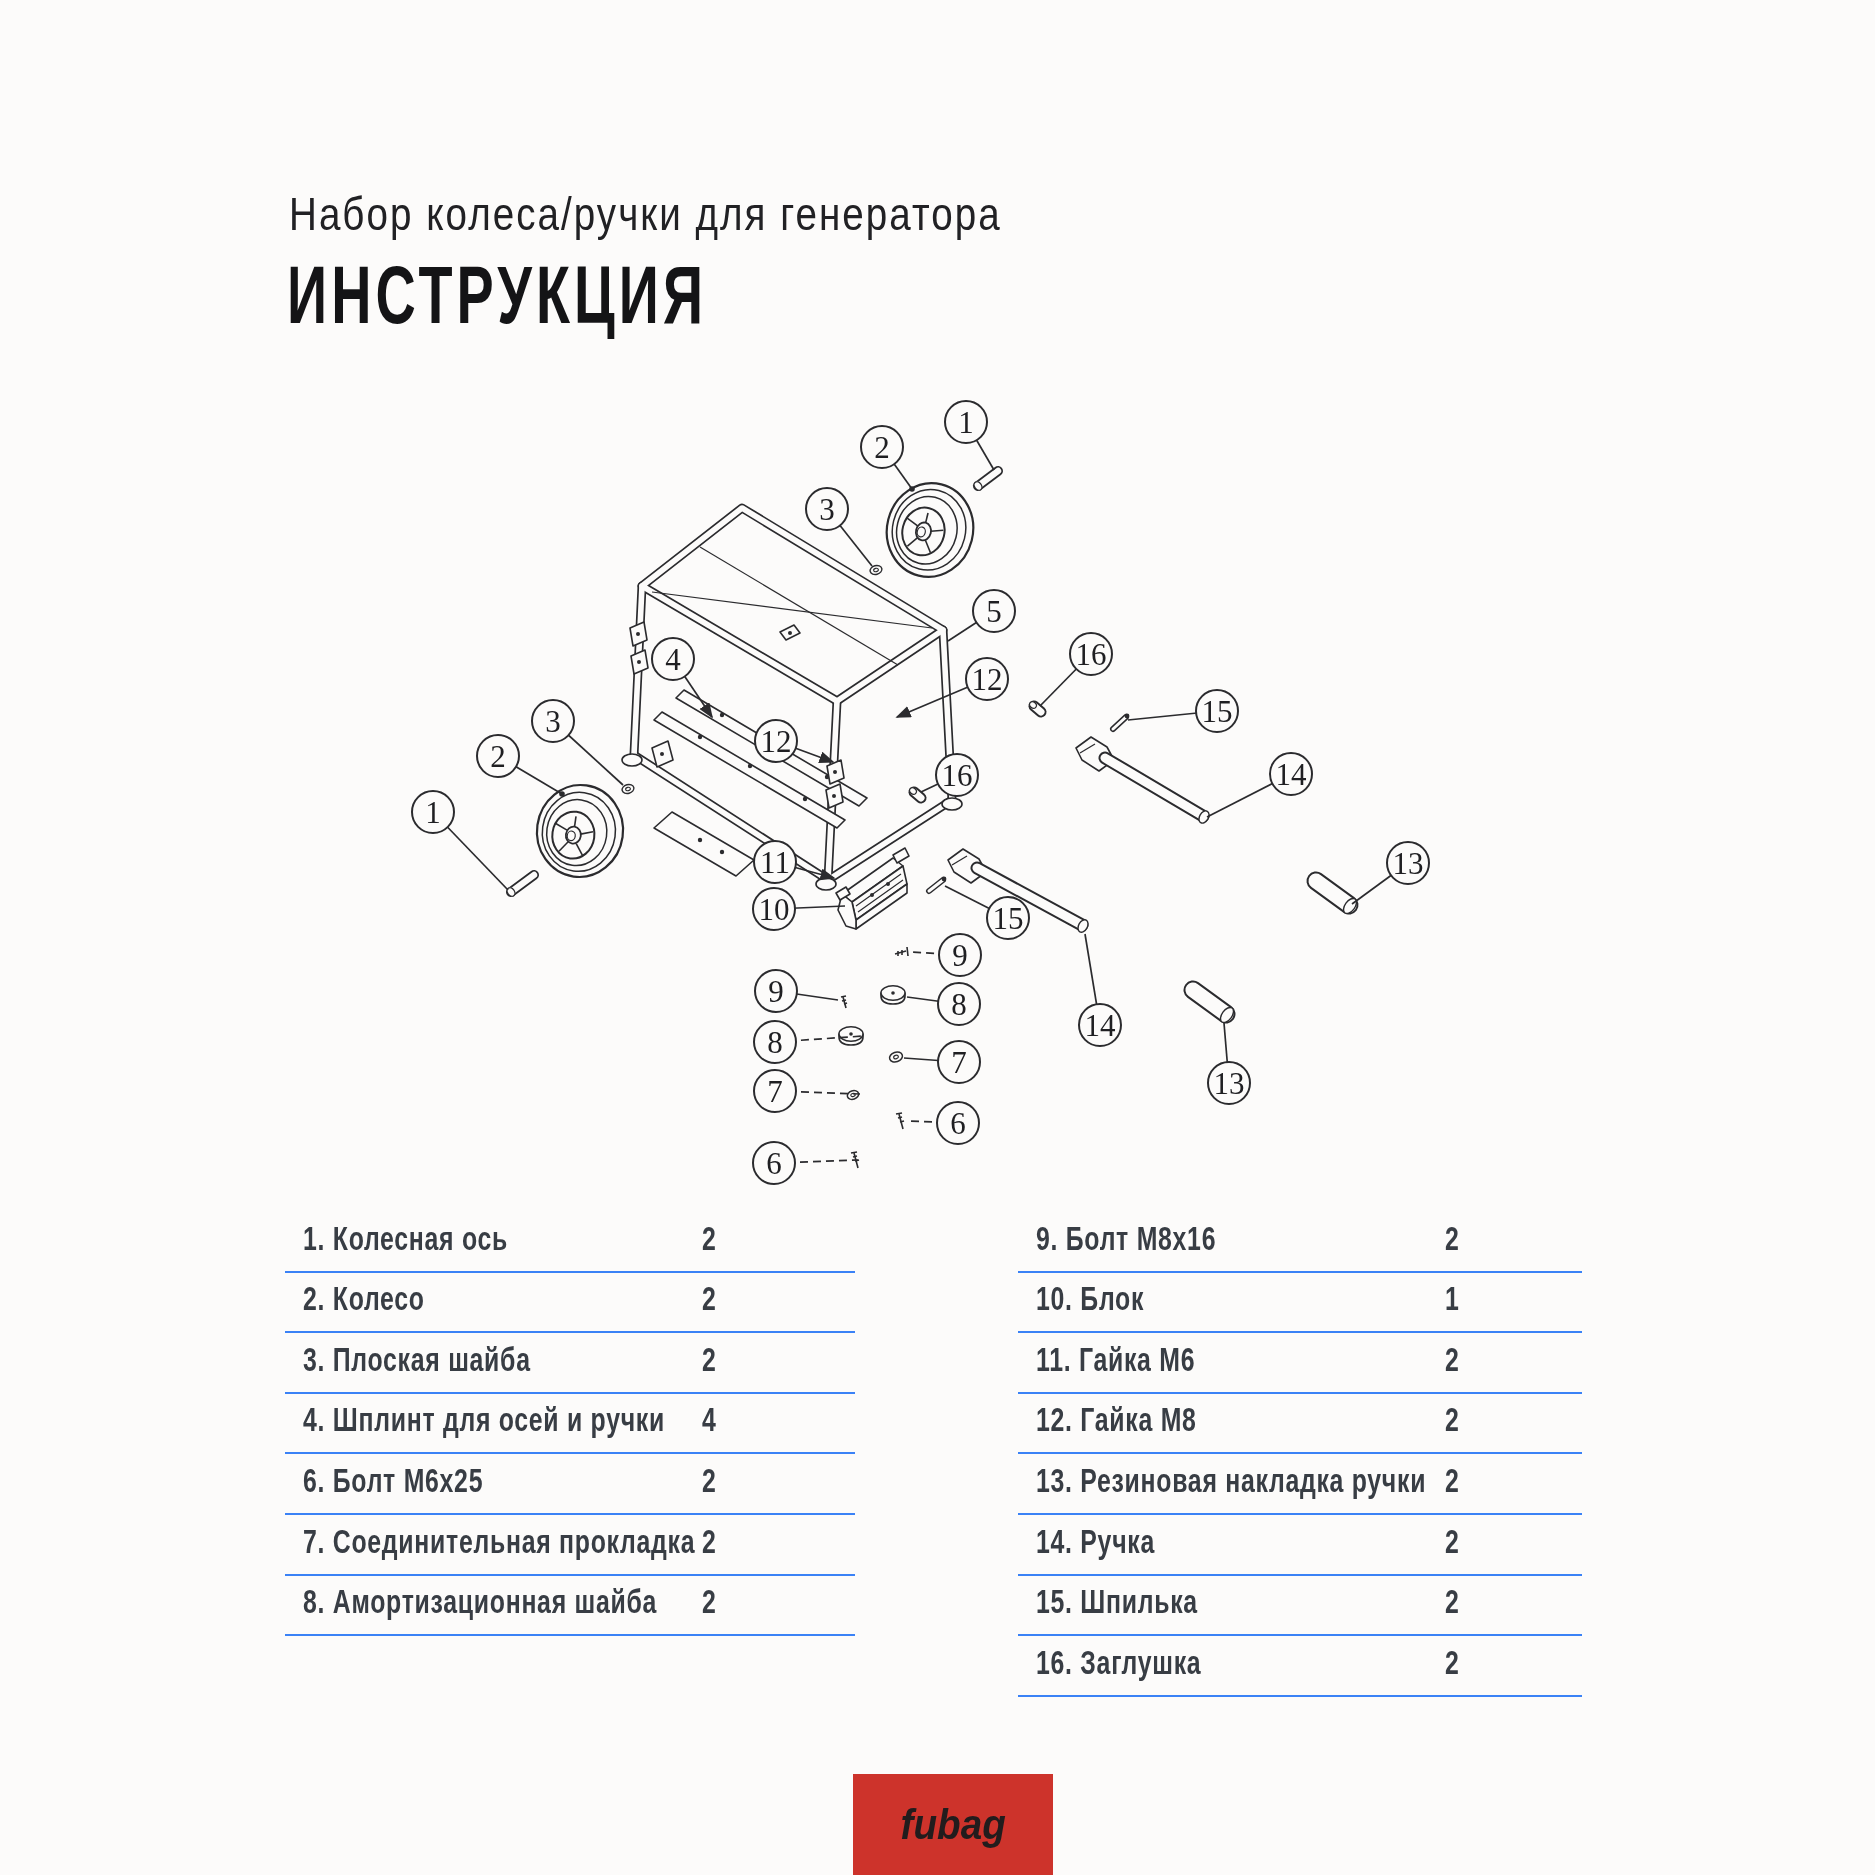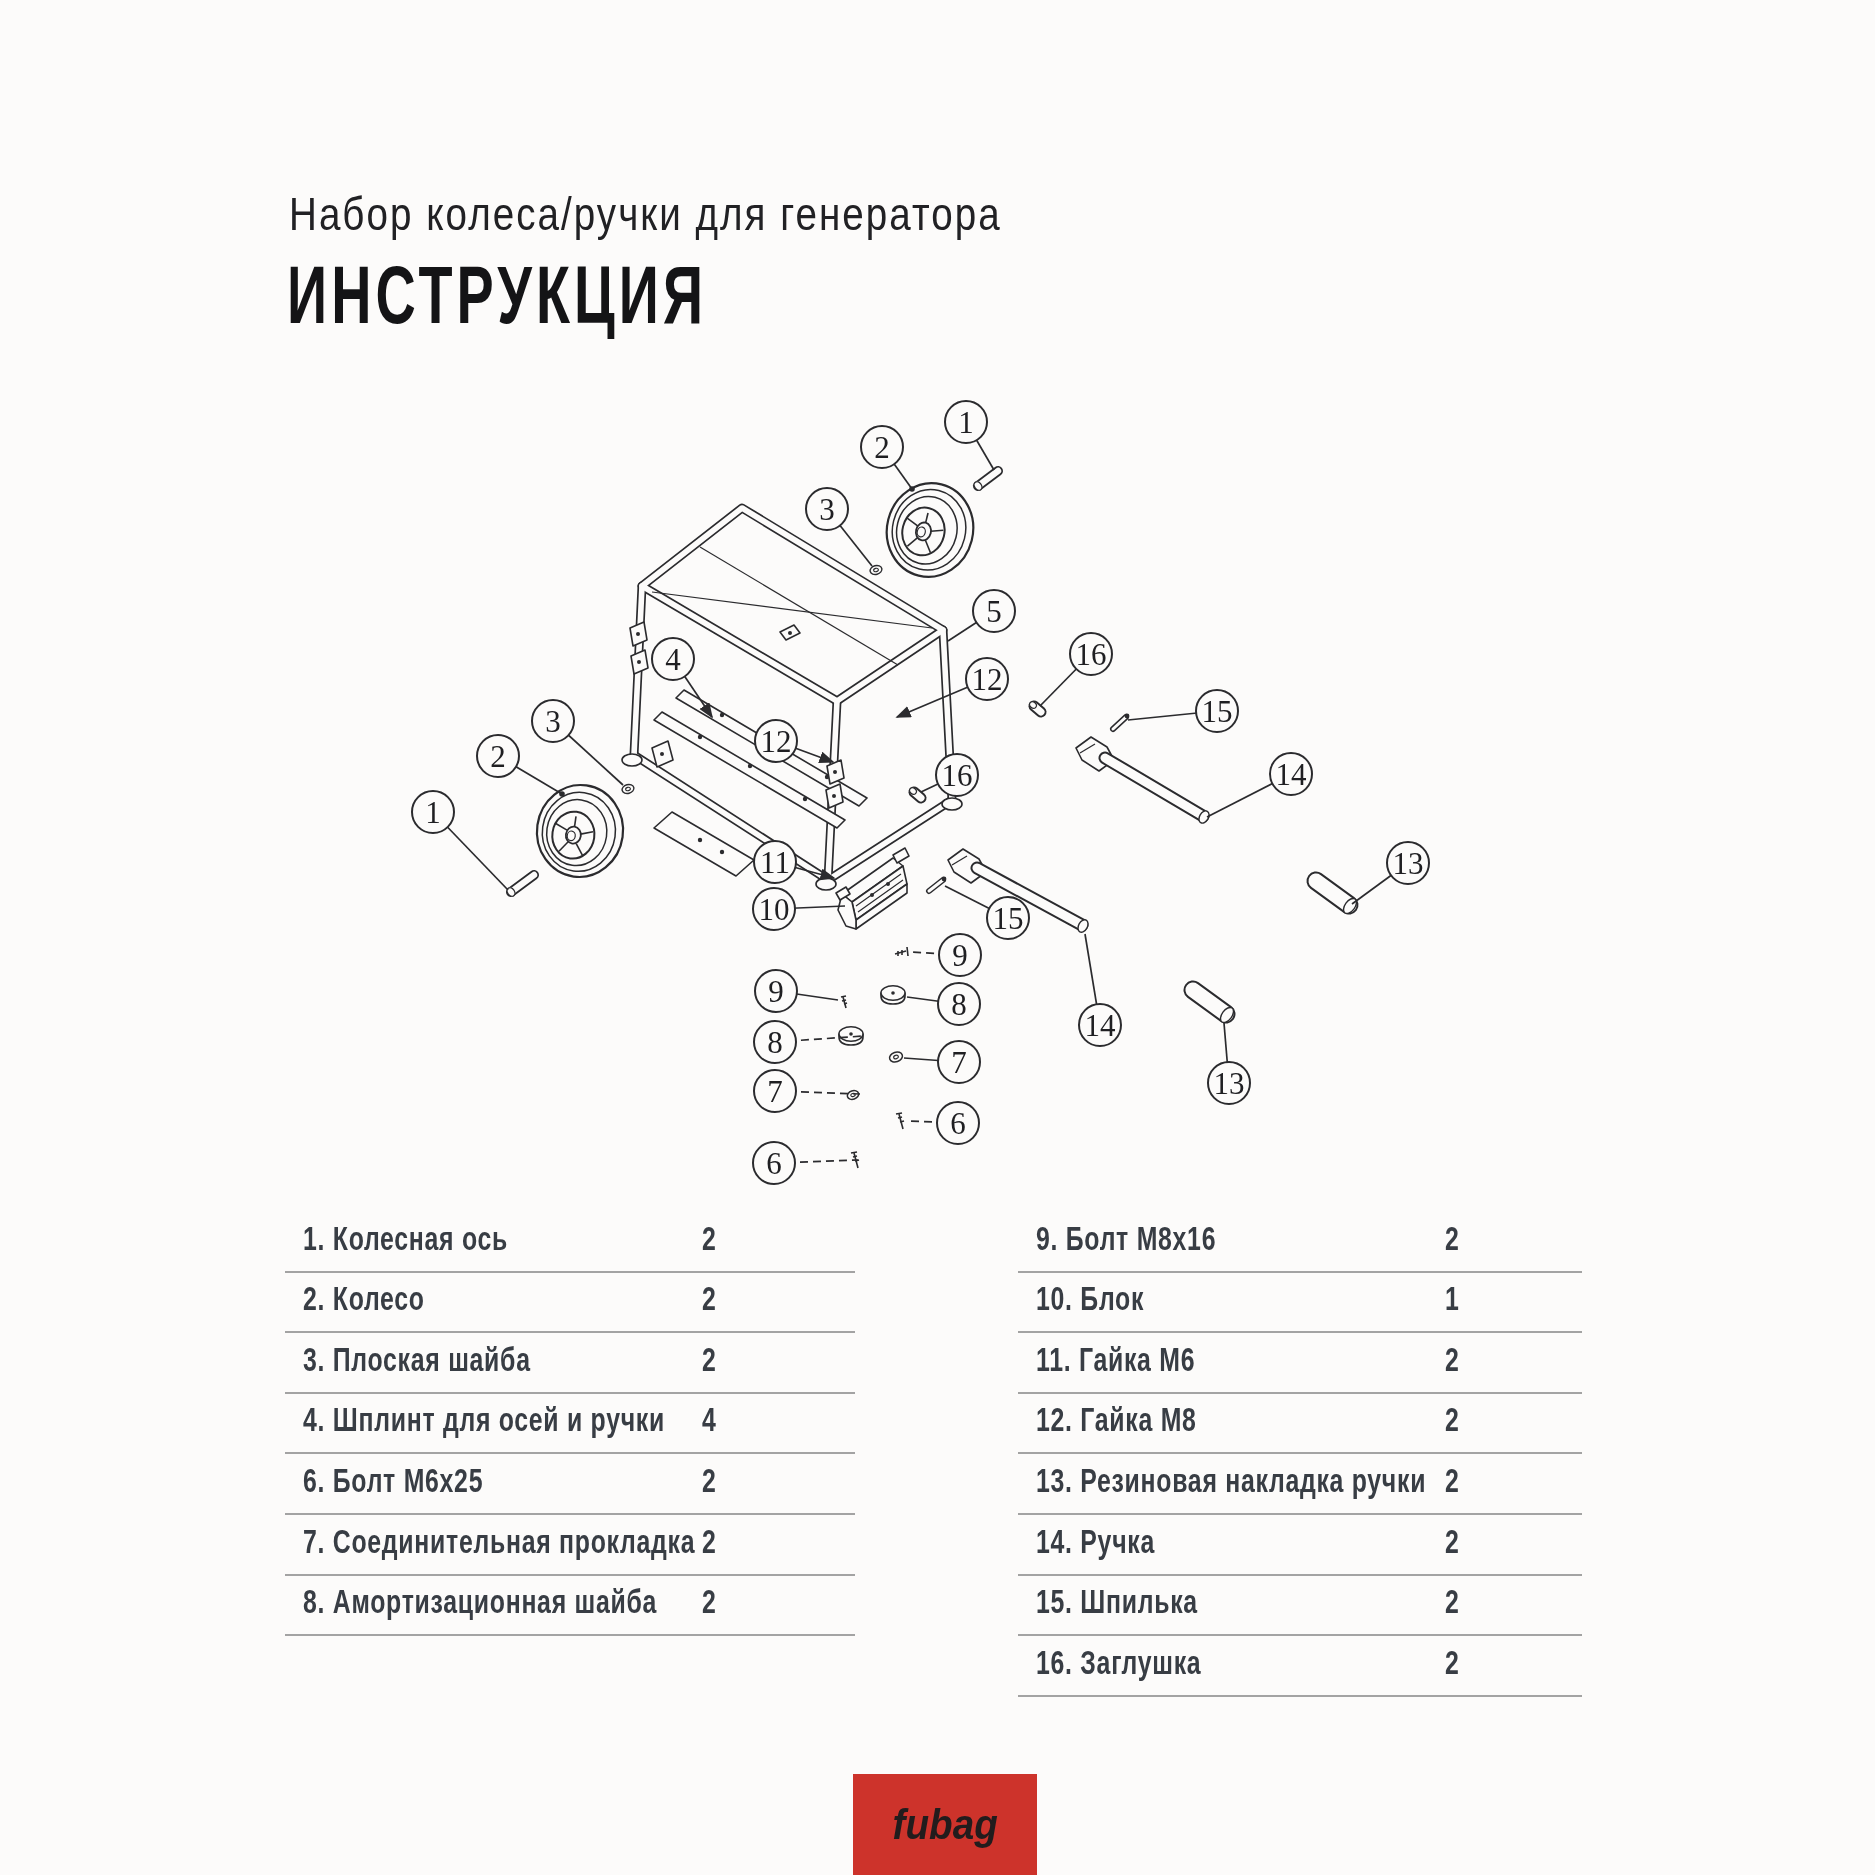--- a/index.html
+++ b/index.html
@@ -30,32 +30,32 @@
   .hole{fill:#2b2b2e;stroke:none;}
   .wheel-e{fill:#fcfbfa;stroke:#2b2b2e;}
   .callout-line{stroke:#2b2b2e;stroke-width:1.7;fill:none;}
   .callout-line.dashed{stroke-dasharray:8 5;}
   .callout-circle{fill:#fcfbfa;stroke:#2b2b2e;stroke-width:2;}
   .callout-num{font-family:"Liberation Serif",serif;font-size:31px;fill:#1f1f22;text-anchor:middle;}
   
   .parts-col{position:absolute;top:1212px;}
   #parts-left{left:285px;width:570px;}
   #parts-right{left:1018px;width:564px;text-align:center;}
-  .parts-row{position:relative;height:60.6px;border-bottom:2px solid #a3a3a3;box-sizing:border-box;}
+  .parts-row{position:relative;height:60.6px;border-bottom:2px solid #3b82f6;box-sizing:border-box;}
   .part-label,.part-qty{
     position:absolute;bottom:13px;white-space:nowrap;
     font-size:34px;font-weight:700;color:#383d44;letter-spacing:1px;
     transform:scaleX(0.73);transform-origin:left bottom;
   }
   .part-label{left:18px;}
   #parts-left  .part-qty{left:417px;}
   #parts-right .part-qty{left:427px;}
   
   .brand-logo{
-    position:absolute;left:853px;top:1774px;width:184px;height:101px;
+    position:absolute;left:853px;top:1774px;width:200px;height:101px;
     display:flex;align-items:center;justify-content:center;
   }
   .brand-logo span{
     font-size:42px;font-weight:700;font-style:italic;color:#221c1d;
     letter-spacing:0px;transform:scaleX(0.92);
   }
 </style>
 </head>
 <body>
 

